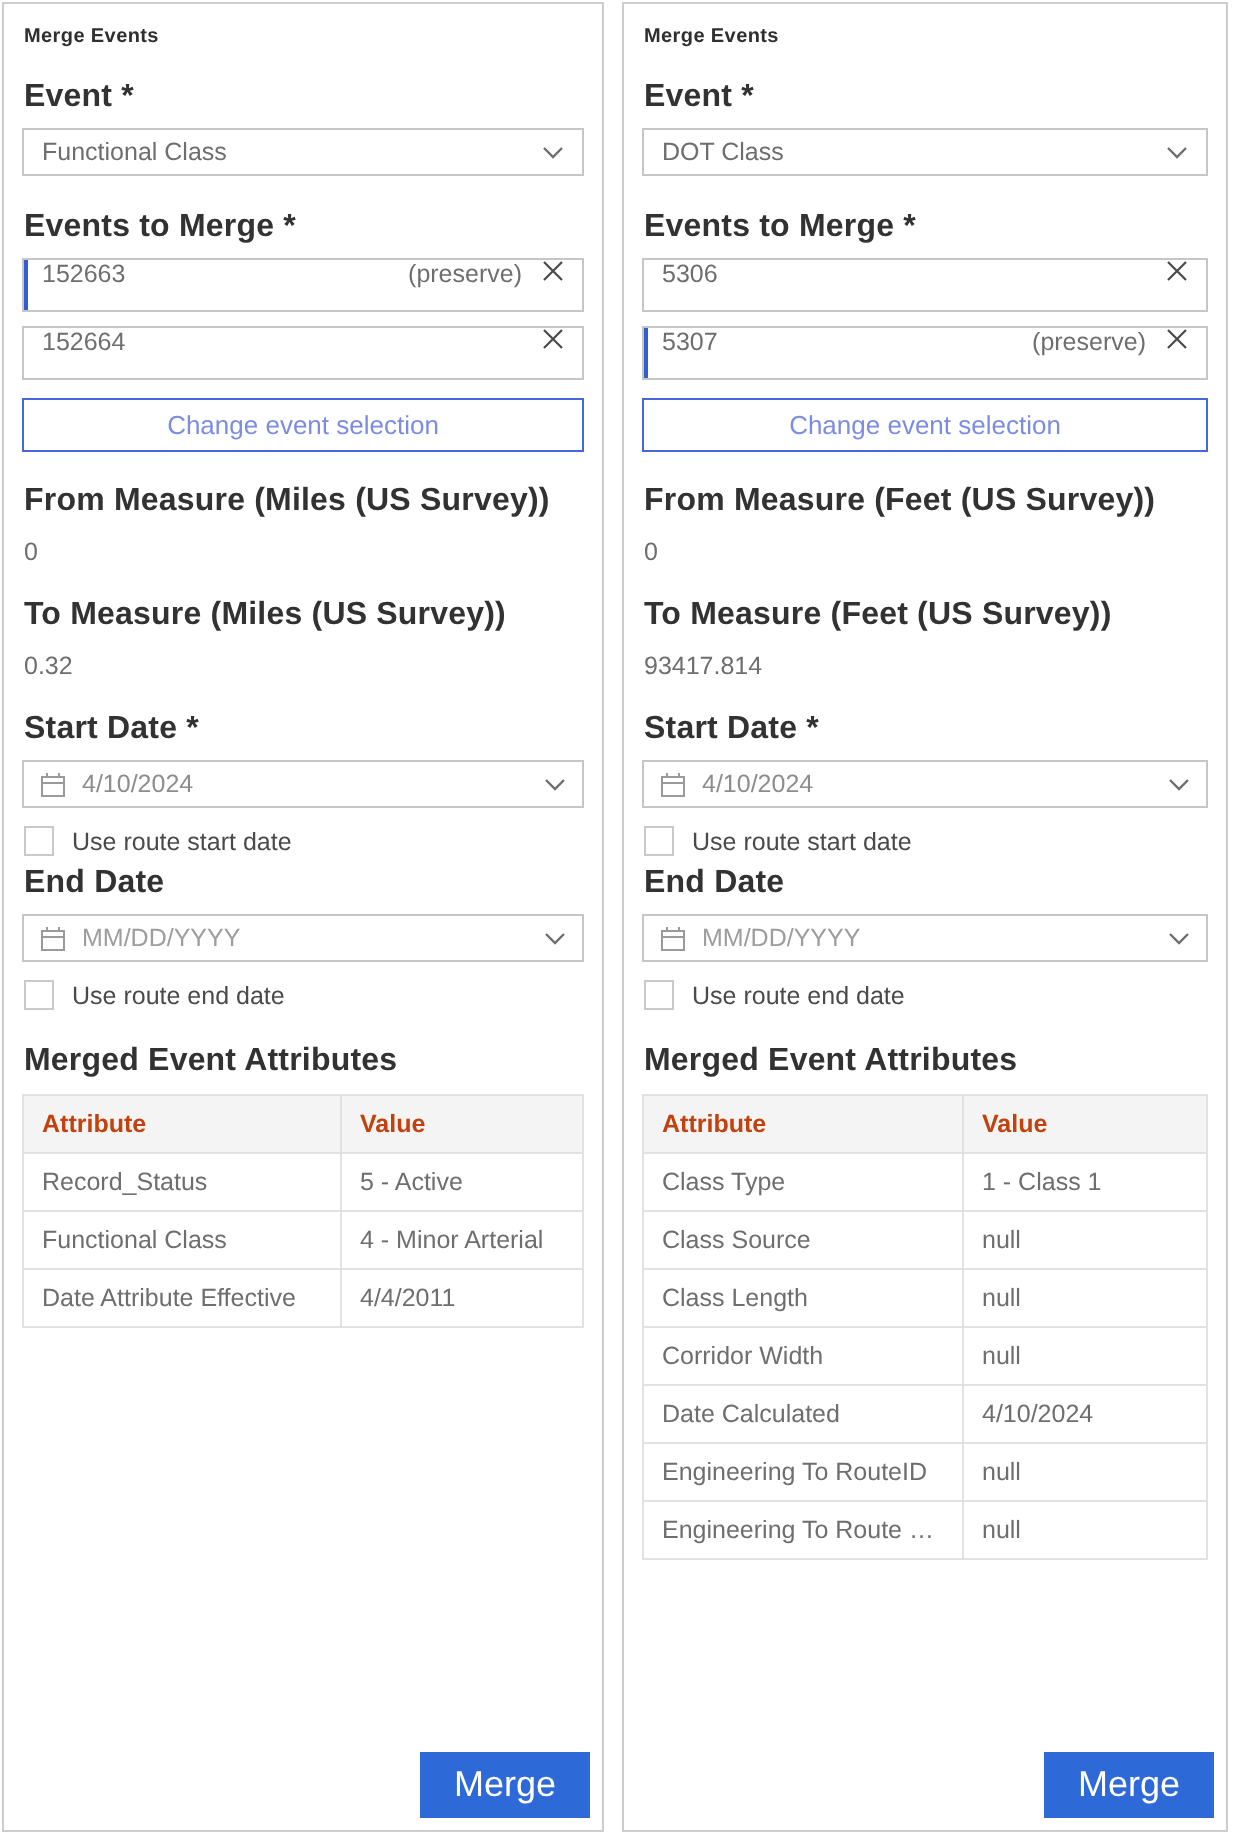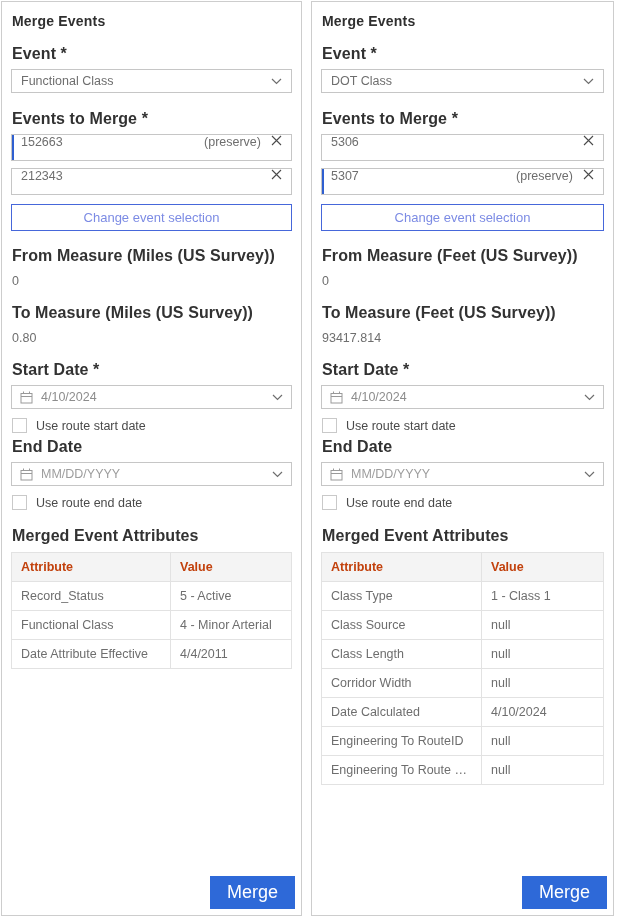--- a/index.html
+++ b/index.html
@@ -10,21 +10,21 @@
   }
   .panel{
     position:absolute;top:1px;bottom:1px;background:#fff;
     border:1px solid #cdcdcd;box-sizing:border-box;
     padding:9px 9px 40px 9px;
   }
   .panel-left{left:1px;width:301px;}
   .panel-right{left:311px;width:303px;}
 
   .panel-title{
-    font-size:14px;font-weight:700;color:#2f2f2f;margin:2px 0 0 1px;letter-spacing:.2px;
+    font-size:10px;font-weight:700;color:#2f2f2f;margin:2px 0 0 1px;letter-spacing:.2px;
   }
   .field-label{
     font-size:16px;font-weight:700;color:#323232;margin:16px 0 6px 1px;letter-spacing:.1px;
   }
   .select-box{
     height:24px;border:1px solid #c6c6c6;background:#fff;
     display:flex;align-items:center;padding:0 9px;box-sizing:border-box;
     font-size:12.5px;color:#6e6e6e;cursor:pointer;
   }
   .select-box .grow{flex:1;}
@@ -105,37 +105,37 @@
     <span>152663</span>
     <span class="grow"></span>
     <span class="preserve-label">(preserve)</span>
     <span class="icon close-icon">
       <svg width="11" height="11" viewBox="0 0 11 11">
           <path d="M1,1 L10,10 M10,1 L1,10" stroke="#4a4a4a" stroke-width="1.1"></path>
         </svg>
     </span>
   </div>
   <div class="event-row">
-    <span>212343</span>
+    <span>152664</span>
     <span class="grow"></span>
     <span class="preserve-label"></span>
     <span class="icon close-icon">
       <svg width="11" height="11" viewBox="0 0 11 11">
           <path d="M1,1 L10,10 M10,1 L1,10" stroke="#4a4a4a" stroke-width="1.1"></path>
         </svg>
     </span>
   </div>
 
   <button class="outline-btn">Change event selection</button>
 
   <div class="field-label">From Measure (Miles (US Survey))</div>
   <div class="static-value">0</div>
 
   <div class="field-label">To Measure (Miles (US Survey))</div>
-  <div class="static-value">0.80</div>
+  <div class="static-value">0.32</div>
 
   <div class="field-label">Start Date *</div>
   <div class="date-box">
     <span class="icon">
       <svg width="13" height="13" viewBox="0 0 13 13">
           <rect x="1" y="2.5" width="11" height="9.5" fill="none" stroke="#9a9a9a" stroke-width="1"></rect>
           <line x1="1" y1="5.5" x2="12" y2="5.5" stroke="#9a9a9a" stroke-width="1"></line>
           <line x1="3.5" y1="0.5" x2="3.5" y2="3" stroke="#9a9a9a" stroke-width="1"></line>
           <line x1="9.5" y1="0.5" x2="9.5" y2="3" stroke="#9a9a9a" stroke-width="1"></line>
         </svg>

